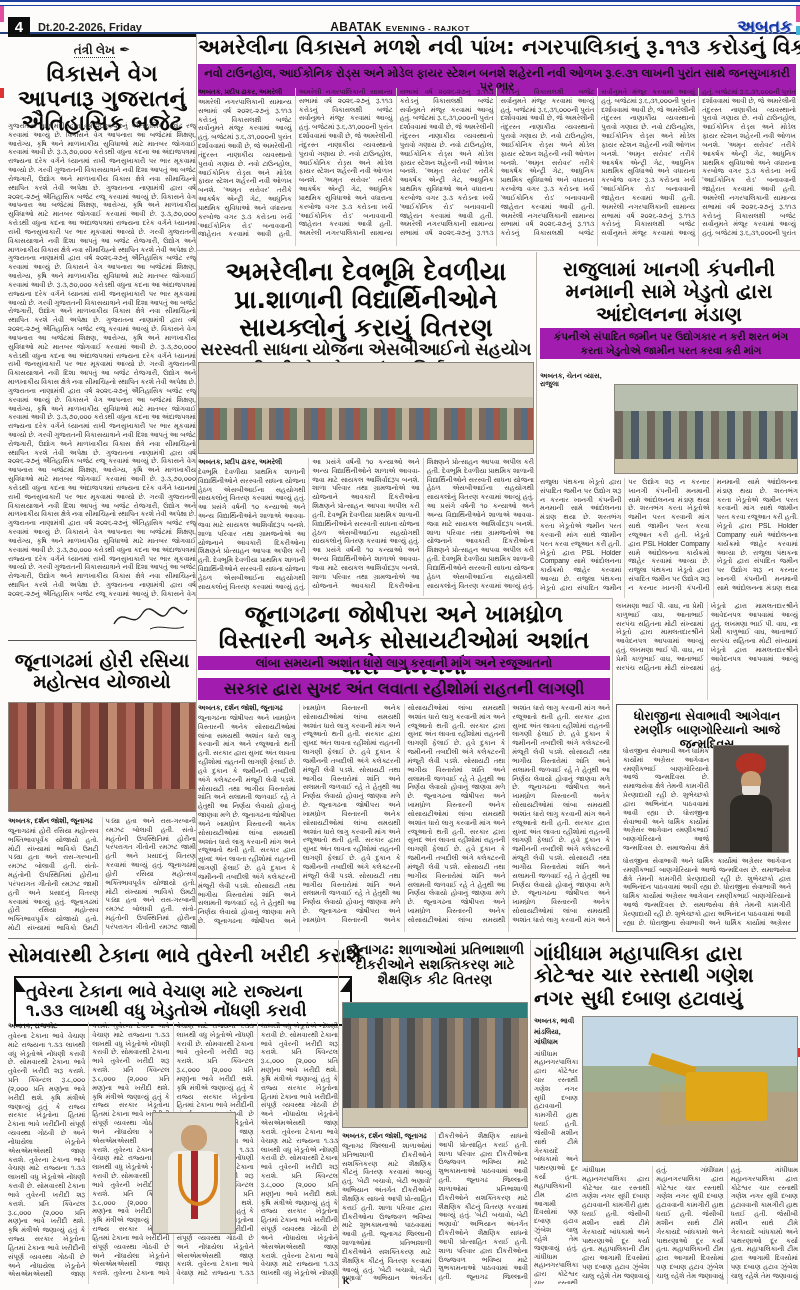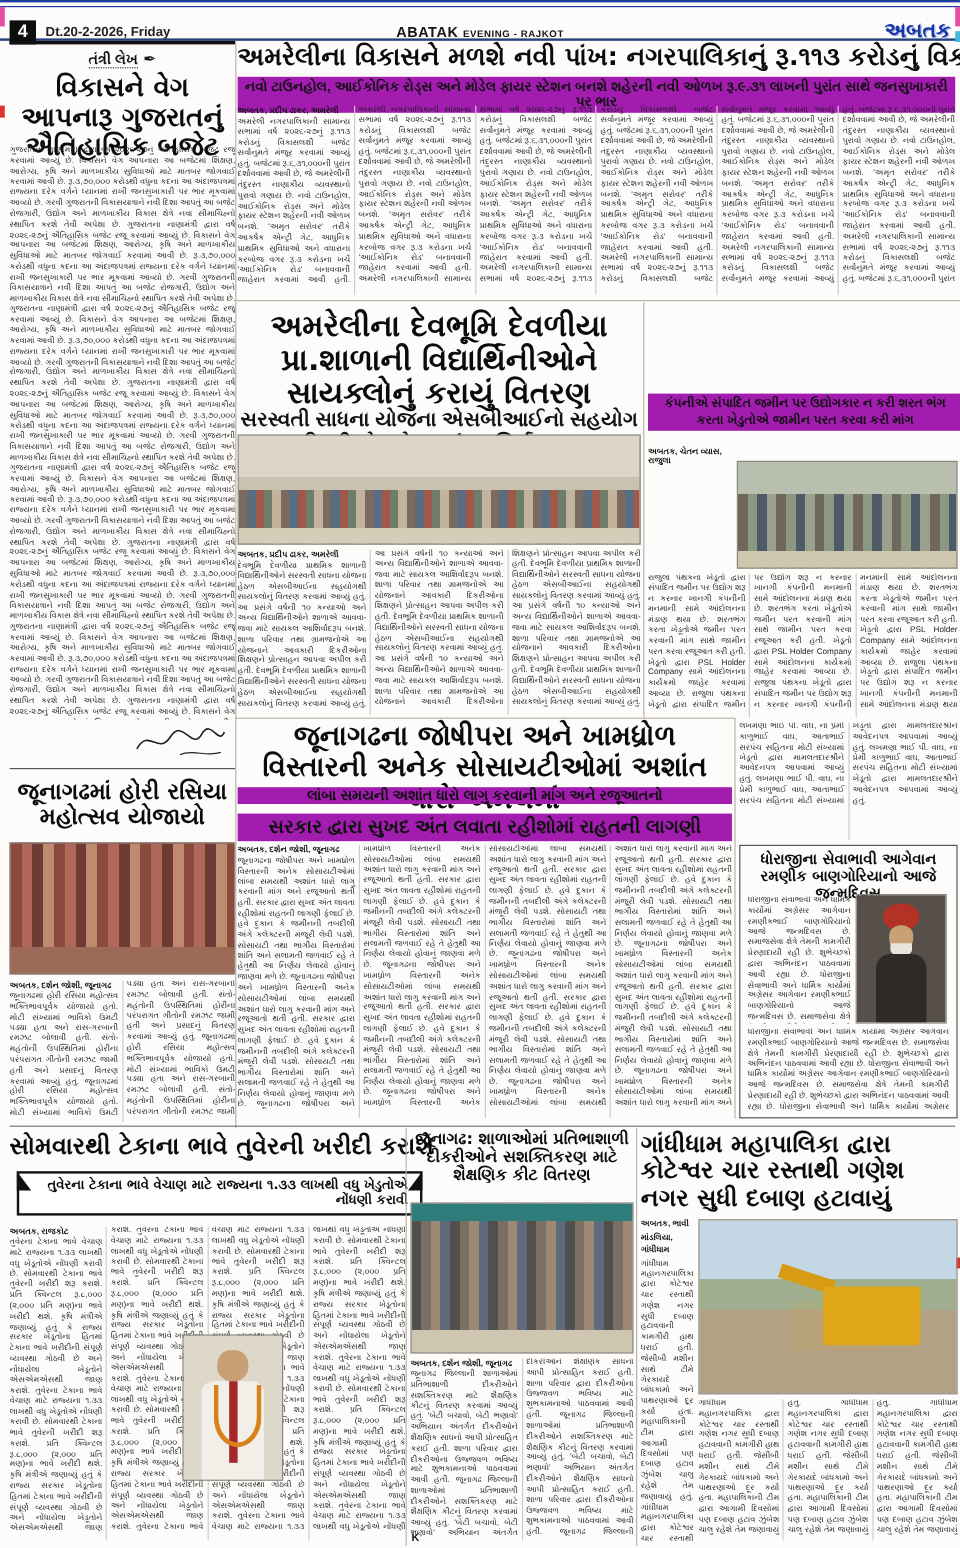--- a/index.html
+++ b/index.html
@@ -117,20 +117,21 @@
 
   <div class="abs head" style="left:198px;top:258px;width:336px;font-size:25px;text-align:center;">અમરેલીના દેવભૂમિ દેવળીયા પ્રા.શાળાની વિદ્યાર્થિનીઓને સાયક્લોનું કરાયું વિતરણ</div>
   <div class="abs" style="left:198px;top:340px;width:336px;font-size:17px;font-weight:bold;text-align:center;">સરસ્વતી સાધના યોજના એસબીઆઈનો સહયોગ દિકરીઓ માટે બન્યું આશિર્વાદ રૂપ</div>
   <div class="photo p-school" style="left:198px;top:362px;width:336px;height:92px;"></div>
   <div class="abs cols" style="left:198px;top:458px;width:336px;height:138px;column-count:3;">
     <div class="byl">અબતક, પ્રદીપ ઢાકર, અમરેલી</div>
     <div class="btxt">દેવભૂમિ દેવળીયા પ્રાથમિક શાળાની વિદ્યાર્થિનીઓને સરસ્વતી સાધના યોજના હેઠળ એસબીઆઈના સહયોગથી સાયકલોનું વિતરણ કરવામાં આવ્યું હતું. આ પ્રસંગે વર્ષની ૧૦ કન્યાઓ અને અન્ય વિદ્યાર્થિનીઓને શાળાએ આવવા-જવા માટે સાયકલ આશિર્વાદરૂપ બનશે. શાળા પરિવાર તથા ગ્રામજનોએ આ યોજનાને આવકારી દિકરીઓના શિક્ષણને પ્રોત્સાહન આપવા અપીલ કરી હતી. દેવભૂમિ દેવળીયા પ્રાથમિક શાળાની વિદ્યાર્થિનીઓને સરસ્વતી સાધના યોજના હેઠળ એસબીઆઈના સહયોગથી સાયકલોનું વિતરણ કરવામાં આવ્યું હતું. આ પ્રસંગે વર્ષની ૧૦ કન્યાઓ અને અન્ય વિદ્યાર્થિનીઓને શાળાએ આવવા-જવા માટે સાયકલ આશિર્વાદરૂપ બનશે. શાળા પરિવાર તથા ગ્રામજનોએ આ યોજનાને આવકારી દિકરીઓના શિક્ષણને પ્રોત્સાહન આપવા અપીલ કરી હતી. દેવભૂમિ દેવળીયા પ્રાથમિક શાળાની વિદ્યાર્થિનીઓને સરસ્વતી સાધના યોજના હેઠળ એસબીઆઈના સહયોગથી સાયકલોનું વિતરણ કરવામાં આવ્યું હતું. આ પ્રસંગે વર્ષની ૧૦ કન્યાઓ અને અન્ય વિદ્યાર્થિનીઓને શાળાએ આવવા-જવા માટે સાયકલ આશિર્વાદરૂપ બનશે. શાળા પરિવાર તથા ગ્રામજનોએ આ યોજનાને આવકારી દિકરીઓના શિક્ષણને પ્રોત્સાહન આપવા અપીલ કરી હતી. દેવભૂમિ દેવળીયા પ્રાથમિક શાળાની વિદ્યાર્થિનીઓને સરસ્વતી સાધના યોજના હેઠળ એસબીઆઈના સહયોગથી સાયકલોનું વિતરણ કરવામાં આવ્યું હતું. આ પ્રસંગે વર્ષની ૧૦ કન્યાઓ અને અન્ય વિદ્યાર્થિનીઓને શાળાએ આવવા-જવા માટે સાયકલ આશિર્વાદરૂપ બનશે. શાળા પરિવાર તથા ગ્રામજનોએ આ યોજનાને આવકારી દિકરીઓના શિક્ષણને પ્રોત્સાહન આપવા અપીલ કરી હતી. દેવભૂમિ દેવળીયા પ્રાથમિક શાળાની વિદ્યાર્થિનીઓને સરસ્વતી સાધના યોજના હેઠળ એસબીઆઈના સહયોગથી સાયકલોનું વિતરણ કરવામાં આવ્યું હતું. આ પ્રસંગે વર્ષની ૧૦ કન્યાઓ અને અન્ય વિદ્યાર્થિનીઓને શાળાએ આવવા-જવા માટે સાયકલ આશિર્વાદરૂપ બનશે. શાળા પરિવાર તથા ગ્રામજનોએ આ યોજનાને આવકારી દિકરીઓના શિક્ષણને પ્રોત્સાહન આપવા અપીલ કરી હતી. દેવભૂમિ દેવળીયા પ્રાથમિક શાળાની વિદ્યાર્થિનીઓને સરસ્વતી સાધના યોજના હેઠળ એસબીઆઈના સહયોગથી સાયકલોનું વિતરણ કરવામાં આવ્યું હતું. આ પ્રસંગે વર્ષની ૧૦ કન્યાઓ અને અન્ય વિદ્યાર્થિનીઓને શાળાએ આવવા-જવા માટે સાયકલ આશિર્વાદરૂપ બનશે. શાળા પરિવાર તથા ગ્રામજનોએ આ યોજનાને આવકારી દિકરીઓના શિક્ષણને પ્રોત્સાહન આપવા અપીલ કરી હતી. </div>
   </div>
   <div class="vline" style="left:536px;top:252px;height:346px;"></div>
 
+  <div class="abs head" style="left:540px;top:258px;width:258px;font-size:20px;text-align:center;">રાજુલામાં ખાનગી કંપનીની મનમાની સામે ખેડુતો દ્વારા આંદોલનના મંડાણ</div>
   <div class="abs gbar" style="left:540px;top:328px;width:258px;font-size:10.5px;padding:2px 2px;line-height:1.3;">કંપનીએ સંપાદિત જમીન પર ઉદ્યોગકાર ન કરી શરત ભંગ કરતા ખેડુતોએ જામીન પરત કરવા કરી માંગ</div>
   <div class="abs" style="left:540px;top:372px;width:72px;">
     <div class="byl">અબતક, ચેતન વ્યાસ, રાજુલા</div>
   </div>
   <div class="photo p-rajula" style="left:614px;top:384px;width:184px;height:90px;"></div>
   <div class="abs cols" style="left:540px;top:478px;width:258px;height:120px;column-count:3;">
     <div class="btxt">રાજુલા પંથકના ખેડૂતો દ્વારા સંપાદિત જમીન પર ઉદ્યોગ શરૂ ન કરનાર ખાનગી કંપનીની મનમાની સામે આંદોલનના મંડાણ થયા છે. શરતભંગ કરતા ખેડૂતોએ જમીન પરત કરવાની માંગ સાથે જામીન પરત કરવા રજૂઆત કરી હતી. ખેડૂતો દ્વારા PSL Holder Company સામે આંદોલનના કાર્યક્રમો જાહેર કરવામાં આવ્યા છે. રાજુલા પંથકના ખેડૂતો દ્વારા સંપાદિત જમીન પર ઉદ્યોગ શરૂ ન કરનાર ખાનગી કંપનીની મનમાની સામે આંદોલનના મંડાણ થયા છે. શરતભંગ કરતા ખેડૂતોએ જમીન પરત કરવાની માંગ સાથે જામીન પરત કરવા રજૂઆત કરી હતી. ખેડૂતો દ્વારા PSL Holder Company સામે આંદોલનના કાર્યક્રમો જાહેર કરવામાં આવ્યા છે. રાજુલા પંથકના ખેડૂતો દ્વારા સંપાદિત જમીન પર ઉદ્યોગ શરૂ ન કરનાર ખાનગી કંપનીની મનમાની સામે આંદોલનના મંડાણ થયા છે. શરતભંગ કરતા ખેડૂતોએ જમીન પરત કરવાની માંગ સાથે જામીન પરત કરવા રજૂઆત કરી હતી. ખેડૂતો દ્વારા PSL Holder Company સામે આંદોલનના કાર્યક્રમો જાહેર કરવામાં આવ્યા છે. રાજુલા પંથકના ખેડૂતો દ્વારા સંપાદિત જમીન પર ઉદ્યોગ શરૂ ન કરનાર ખાનગી કંપનીની મનમાની સામે આંદોલનના મંડાણ થયા છે. શરતભંગ કરતા ખેડૂતોએ જમીન પરત કરવાની માંગ સાથે જામીન પરત કરવા રજૂઆત કરી હતી. ખેડૂતો દ્વારા PSL Holder Company સામે આંદોલનના કાર્યક્રમો જાહેર કરવામાં આવ્યા છે. </div>
   </div>
   <div class="abs cols" style="left:616px;top:602px;width:182px;height:98px;column-count:2;">
     <div class="btxt">લખમણા ભાઈ પી. વાઘ, ના પ્રેમી કાળુભાઈ વાઘ, આતાભાઈ સરપંચ સહિતના મોટી સંખ્યામાં ખેડૂતો દ્વારા મામલતદારશ્રીને આવેદનપત્ર આપવામાં આવ્યું હતું. લખમણા ભાઈ પી. વાઘ, ના પ્રેમી કાળુભાઈ વાઘ, આતાભાઈ સરપંચ સહિતના મોટી સંખ્યામાં ખેડૂતો દ્વારા મામલતદારશ્રીને આવેદનપત્ર આપવામાં આવ્યું હતું. લખમણા ભાઈ પી. વાઘ, ના પ્રેમી કાળુભાઈ વાઘ, આતાભાઈ સરપંચ સહિતના મોટી સંખ્યામાં ખેડૂતો દ્વારા મામલતદારશ્રીને આવેદનપત્ર આપવામાં આવ્યું હતું. </div>
@@ -155,21 +156,21 @@
       <div class="torso"></div>
     </div>
     <div class="btxt" style="position:absolute;left:6px;top:42px;width:86px;height:106px;overflow:hidden;">ધોરાજીના સેવાભાવી અને ધાર્મિક કાર્યોમાં અગ્રેસર આગેવાન રમણીકભાઈ બાણગોરિયાનો આજે જન્મદિવસ છે. સમાજસેવા ક્ષેત્રે તેમની કામગીરી પ્રેરણાદાયી રહી છે. શુભેચ્છકો દ્વારા અભિનંદન પાઠવવામાં આવી રહ્યા છે. ધોરાજીના સેવાભાવી અને ધાર્મિક કાર્યોમાં અગ્રેસર આગેવાન રમણીકભાઈ બાણગોરિયાનો આજે જન્મદિવસ છે. સમાજસેવા ક્ષેત્રે તેમની કામગીરી પ્રેરણાદાયી રહી છે. શુભેચ્છકો દ્વારા અભિનંદન પાઠવવામાં આવી રહ્યા છે. </div>
     <div class="btxt" style="position:absolute;left:6px;top:152px;width:168px;height:70px;overflow:hidden;">ધોરાજીના સેવાભાવી અને ધાર્મિક કાર્યોમાં અગ્રેસર આગેવાન રમણીકભાઈ બાણગોરિયાનો આજે જન્મદિવસ છે. સમાજસેવા ક્ષેત્રે તેમની કામગીરી પ્રેરણાદાયી રહી છે. શુભેચ્છકો દ્વારા અભિનંદન પાઠવવામાં આવી રહ્યા છે. ધોરાજીના સેવાભાવી અને ધાર્મિક કાર્યોમાં અગ્રેસર આગેવાન રમણીકભાઈ બાણગોરિયાનો આજે જન્મદિવસ છે. સમાજસેવા ક્ષેત્રે તેમની કામગીરી પ્રેરણાદાયી રહી છે. શુભેચ્છકો દ્વારા અભિનંદન પાઠવવામાં આવી રહ્યા છે. ધોરાજીના સેવાભાવી અને ધાર્મિક કાર્યોમાં અગ્રેસર આગેવાન રમણીકભાઈ બાણગોરિયાનો આજે જન્મદિવસ છે. સમાજસેવા ક્ષેત્રે તેમની કામગીરી પ્રેરણાદાયી રહી છે. શુભેચ્છકો દ્વારા અભિનંદન પાઠવવામાં આવી રહ્યા છે. </div>
   </div>
 
   <div class="hline" style="left:8px;top:938px;width:788px;background:#777;"></div>
 
   <div class="abs head" style="left:8px;top:944px;width:330px;font-size:20px;white-space:nowrap;">સોમવારથી ટેકાના ભાવે તુવેરની ખરીદી કરાશે</div>
   <div class="abs boxed" style="left:14px;top:976px;width:314px;padding:4px 10px;">
-    <div class="head" style="font-size:11px;text-align:right;">તુવેરના ટેકાના ભાવે વેચાણ માટે રાજ્યના ૧.૩૩ લાખથી વધુ ખેડુતોએ નોંધણી કરાવી</div>
+    <div class="head" style="font-size:17px;text-align:left;">તુવેરના ટેકાના ભાવે વેચાણ માટે રાજ્યના ૧.૩૩ લાખથી વધુ ખેડુતોએ નોંધણી કરાવી</div>
   </div>
   <div class="abs cols" style="left:8px;top:1022px;width:330px;height:262px;column-count:4;">
     <div class="byl">અબતક, રાજકોટ</div>
     <div class="btxt">તુવેરના ટેકાના ભાવે વેચાણ માટે રાજ્યના ૧.૩૩ લાખથી વધુ ખેડૂતોએ નોંધણી કરાવી છે. સોમવારથી ટેકાના ભાવે તુવેરની ખરીદી શરૂ કરાશે. પ્રતિ ક્વિન્ટલ રૂ.૮,૦૦૦ (૨,૦૦૦ પ્રતિ મણ)ના ભાવે ખરીદી થશે. કૃષિ મંત્રીએ જણાવ્યું હતું કે રાજ્ય સરકાર ખેડૂતોના હિતમાં ટેકાના ભાવે ખરીદીની સંપૂર્ણ વ્યવસ્થા ગોઠવી છે અને નોંધાયેલા ખેડૂતોને એસએમએસથી જાણ કરાશે. તુવેરના ટેકાના ભાવે વેચાણ માટે રાજ્યના ૧.૩૩ લાખથી વધુ ખેડૂતોએ નોંધણી કરાવી છે. સોમવારથી ટેકાના ભાવે તુવેરની ખરીદી શરૂ કરાશે. પ્રતિ ક્વિન્ટલ રૂ.૮,૦૦૦ (૨,૦૦૦ પ્રતિ મણ)ના ભાવે ખરીદી થશે. કૃષિ મંત્રીએ જણાવ્યું હતું કે રાજ્ય સરકાર ખેડૂતોના હિતમાં ટેકાના ભાવે ખરીદીની સંપૂર્ણ વ્યવસ્થા ગોઠવી છે અને નોંધાયેલા ખેડૂતોને એસએમએસથી જાણ કરાશે. તુવેરના ટેકાના ભાવે વેચાણ માટે રાજ્યના ૧.૩૩ લાખથી વધુ ખેડૂતોએ નોંધણી કરાવી છે. સોમવારથી ટેકાના ભાવે તુવેરની ખરીદી શરૂ કરાશે. પ્રતિ ક્વિન્ટલ રૂ.૮,૦૦૦ (૨,૦૦૦ પ્રતિ મણ)ના ભાવે ખરીદી થશે. કૃષિ મંત્રીએ જણાવ્યું હતું કે રાજ્ય સરકાર ખેડૂતોના હિતમાં ટેકાના ભાવે ખરીદીની સંપૂર્ણ વ્યવસ્થા ગોઠવી છે અને નોંધાયેલા ખેડૂતોને એસએમએસથી જાણ કરાશે. તુવેરના ટેકાના ભાવે વેચાણ માટે રાજ્યના ૧.૩૩ લાખથી વધુ ખેડૂતોએ નોંધણી કરાવી છે. સોમવારથી ટેકાના ભાવે તુવેરની ખરીદી શરૂ કરાશે. પ્રતિ ક્વિન્ટલ રૂ.૮,૦૦૦ (૨,૦૦૦ પ્રતિ મણ)ના ભાવે ખરીદી થશે. કૃષિ મંત્રીએ જણાવ્યું હતું કે રાજ્ય સરકાર ખેડૂતોના હિતમાં ટેકાના ભાવે ખરીદીની સંપૂર્ણ વ્યવસ્થા ગોઠવી છે અને નોંધાયેલા ખેડૂતોને એસએમએસથી જાણ કરાશે. તુવેરના ટેકાના ભાવે વેચાણ માટે રાજ્યના ૧.૩૩ લાખથી વધુ ખેડૂતોએ નોંધણી કરાવી છે. સોમવારથી ટેકાના ભાવે તુવેરની ખરીદી શરૂ કરાશે. પ્રતિ ક્વિન્ટલ રૂ.૮,૦૦૦ (૨,૦૦૦ પ્રતિ મણ)ના ભાવે ખરીદી થશે. કૃષિ મંત્રીએ જણાવ્યું હતું કે રાજ્ય સરકાર ખેડૂતોના હિતમાં ટેકાના ભાવે ખરીદીની સંપૂર્ણ વ્યવસ્થા ગોઠવી છે અને નોંધાયેલા ખેડૂતોને એસએમએસથી જાણ કરાશે. તુવેરના ટેકાના ભાવે વેચાણ માટે રાજ્યના ૧.૩૩ લાખથી વધુ ખેડૂતોએ નોંધણી કરાવી છે. સોમવારથી ટેકાના ભાવે તુવેરની ખરીદી શરૂ કરાશે. પ્રતિ ક્વિન્ટલ રૂ.૮,૦૦૦ (૨,૦૦૦ પ્રતિ મણ)ના ભાવે ખરીદી થશે. કૃષિ મંત્રીએ જણાવ્યું હતું કે રાજ્ય સરકાર ખેડૂતોના હિતમાં ટેકાના ભાવે ખરીદીની સંપૂર્ણ વ્યવસ્થા ગોઠવી છે અને નોંધાયેલા ખેડૂતોને એસએમએસથી જાણ કરાશે. તુવેરના ટેકાના ભાવે વેચાણ માટે રાજ્યના ૧.૩૩ લાખથી વધુ ખેડૂતોએ નોંધણી કરાવી છે. સોમવારથી ટેકાના ભાવે તુવેરની ખરીદી શરૂ કરાશે. પ્રતિ ક્વિન્ટલ રૂ.૮,૦૦૦ (૨,૦૦૦ પ્રતિ મણ)ના ભાવે ખરીદી થશે. કૃષિ મંત્રીએ જણાવ્યું હતું કે રાજ્ય સરકાર ખેડૂતોના હિતમાં ટેકાના ભાવે ખરીદીની સંપૂર્ણ વ્યવસ્થા ગોઠવી છે અને નોંધાયેલા ખેડૂતોને એસએમએસથી જાણ કરાશે. તુવેરના ટેકાના ભાવે વેચાણ માટે રાજ્યના ૧.૩૩ લાખથી વધુ ખેડૂતોએ નોંધણી કરાવી છે. સોમવારથી ટેકાના ભાવે તુવેરની ખરીદી શરૂ કરાશે. પ્રતિ ક્વિન્ટલ રૂ.૮,૦૦૦ (૨,૦૦૦ પ્રતિ મણ)ના ભાવે ખરીદી થશે. કૃષિ મંત્રીએ જણાવ્યું હતું કે રાજ્ય સરકાર ખેડૂતોના હિતમાં ટેકાના ભાવે ખરીદીની સંપૂર્ણ વ્યવસ્થા ગોઠવી છે અને નોંધાયેલા ખેડૂતોને એસએમએસથી જાણ કરાશે. તુવેરના ટેકાના ભાવે વેચાણ માટે રાજ્યના ૧.૩૩ લાખથી વધુ ખેડૂતોએ નોંધણી કરાવી છે. સોમવારથી ટેકાના ભાવે તુવેરની ખરીદી શરૂ કરાશે. પ્રતિ ક્વિન્ટલ રૂ.૮,૦૦૦ (૨,૦૦૦ પ્રતિ મણ)ના ભાવે ખરીદી થશે. કૃષિ મંત્રીએ જણાવ્યું હતું કે રાજ્ય સરકાર ખેડૂતોના હિતમાં ટેકાના ભાવે ખરીદીની સંપૂર્ણ વ્યવસ્થા ગોઠવી છે અને નોંધાયેલા ખેડૂતોને એસએમએસથી જાણ કરાશે. તુવેરના ટેકાના ભાવે વેચાણ માટે રાજ્યના ૧.૩૩ લાખથી વધુ ખેડૂતોએ નોંધણી કરાવી છે. સોમવારથી ટેકાના ભાવે તુવેરની ખરીદી શરૂ કરાશે. પ્રતિ ક્વિન્ટલ રૂ.૮,૦૦૦ (૨,૦૦૦ પ્રતિ મણ)ના ભાવે ખરીદી થશે. કૃષિ મંત્રીએ જણાવ્યું હતું કે રાજ્ય સરકાર ખેડૂતોના હિતમાં ટેકાના ભાવે ખરીદીની સંપૂર્ણ વ્યવસ્થા ગોઠવી છે અને નોંધાયેલા ખેડૂતોને એસએમએસથી જાણ કરાશે. </div>
   </div>
   <div class="photo p-tuvport" style="left:152px;top:1112px;width:84px;height:122px;">
     <div class="tface"></div>
     <div class="twhite"></div>
     <div class="tsash"></div>
     <div class="tgarl"></div>

